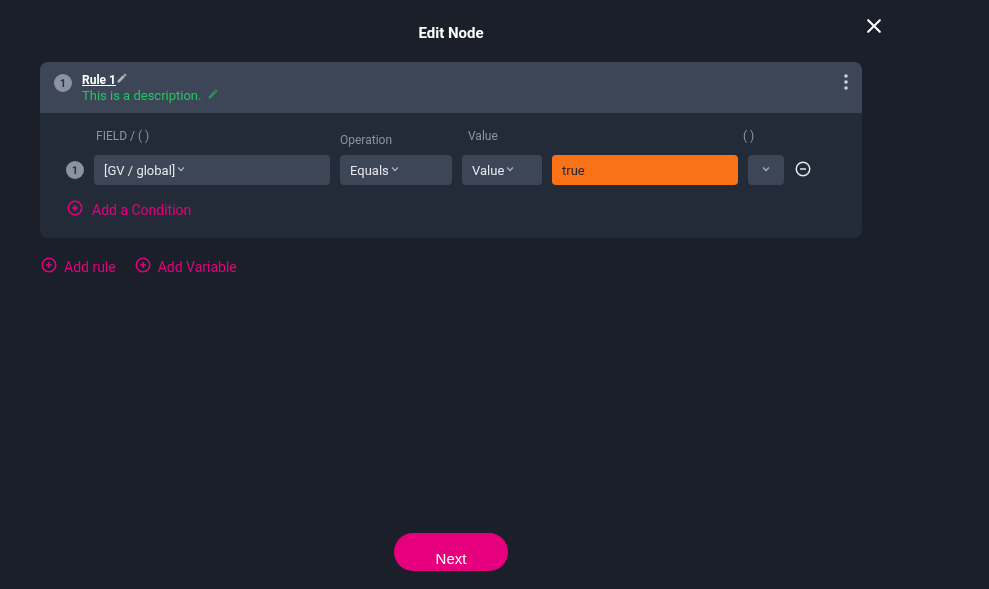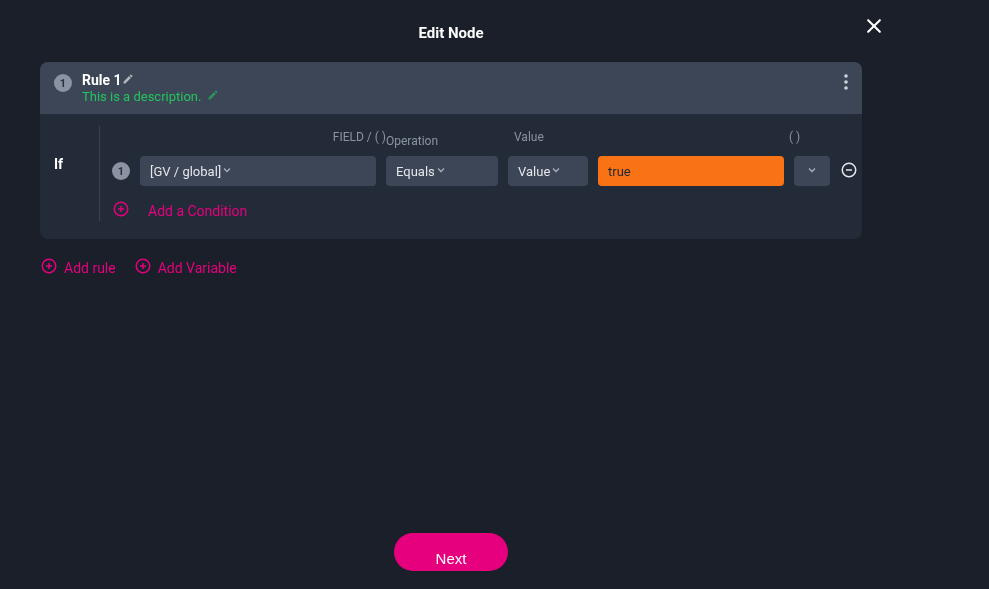--- a/index.html
+++ b/index.html
@@ -56,24 +56,25 @@
     font-weight: 700;
     display: inline-flex;
     align-items: center;
     justify-content: center;
     margin-top: 2px;
     flex-shrink: 0;
   }
   .rule-title-wrap { display: flex; flex-direction: column; }
   .rule-title {
     font-weight: 700;
-    font-size: 14px;
-    color: #ffffff;
-    display: flex;
-    align-items: center;
+    font-size: 12px;
+    color: #ffffff;
+    display: flex;
+    align-items: center;
+    text-decoration: underline;
   }
   .rule-desc {
     font-size: 13px;
     color: #22c55e;
     display: flex;
     align-items: flex-end;
     gap: 6px;
     margin-top: 1px;
   }
   .pencil-icon svg { width: 12px; height: 12px; opacity: 0.6; }
@@ -105,21 +106,21 @@
   }
 
   .col-headers {
     display: flex;
     align-items: center;
     font-size: 12px;
     color: #8b93a3;
     margin-bottom: 8px;
     padding-left: 30px;
   }
-  .hdr-field { width: 244px; text-align: right; }
+  .hdr-field { width: 244px; }
   .hdr-op { width: 128px; margin-top: 8px; }
   .hdr-value { width: 275px; }
   .hdr-paren { width: 40px; }
 
   .cond-row {
     display: flex;
     align-items: center;
     gap: 10px;
   }
   .row-badge {
@@ -172,21 +173,21 @@
     color: #e5e7eb;
     cursor: pointer;
     display: flex;
     align-items: center;
   }
   .remove-circle svg { width: 18px; height: 18px; }
 
   .link-row {
     display: flex;
     align-items: center;
-    gap: 18px;
+    gap: 8px;
     color: #e6007e;
     font-size: 14px;
     cursor: pointer;
     margin-top: 14px;
   }
   .link-row .plus-circle svg { width: 18px; height: 18px; }
 
   .bottom-actions {
     display: flex;
     gap: 18px;
@@ -266,21 +267,20 @@
           <svg viewBox="0 0 4 16" fill="currentColor">
               <circle cx="2" cy="2" r="1.8"></circle>
               <circle cx="2" cy="8" r="1.8"></circle>
               <circle cx="2" cy="14" r="1.8"></circle>
             </svg>
         </span>
       </div>
     </div>
 
     <div class="rule-body">
-      <div class="if-col">If</div>
 
       <div class="cond-col">
 
         <div class="col-headers">
           <div class="hdr-field">FIELD / ( )</div>
           <div class="hdr-op">Operation</div>
           <div class="hdr-value">Value</div>
           <div class="hdr-paren">( )</div>
         </div>
 

